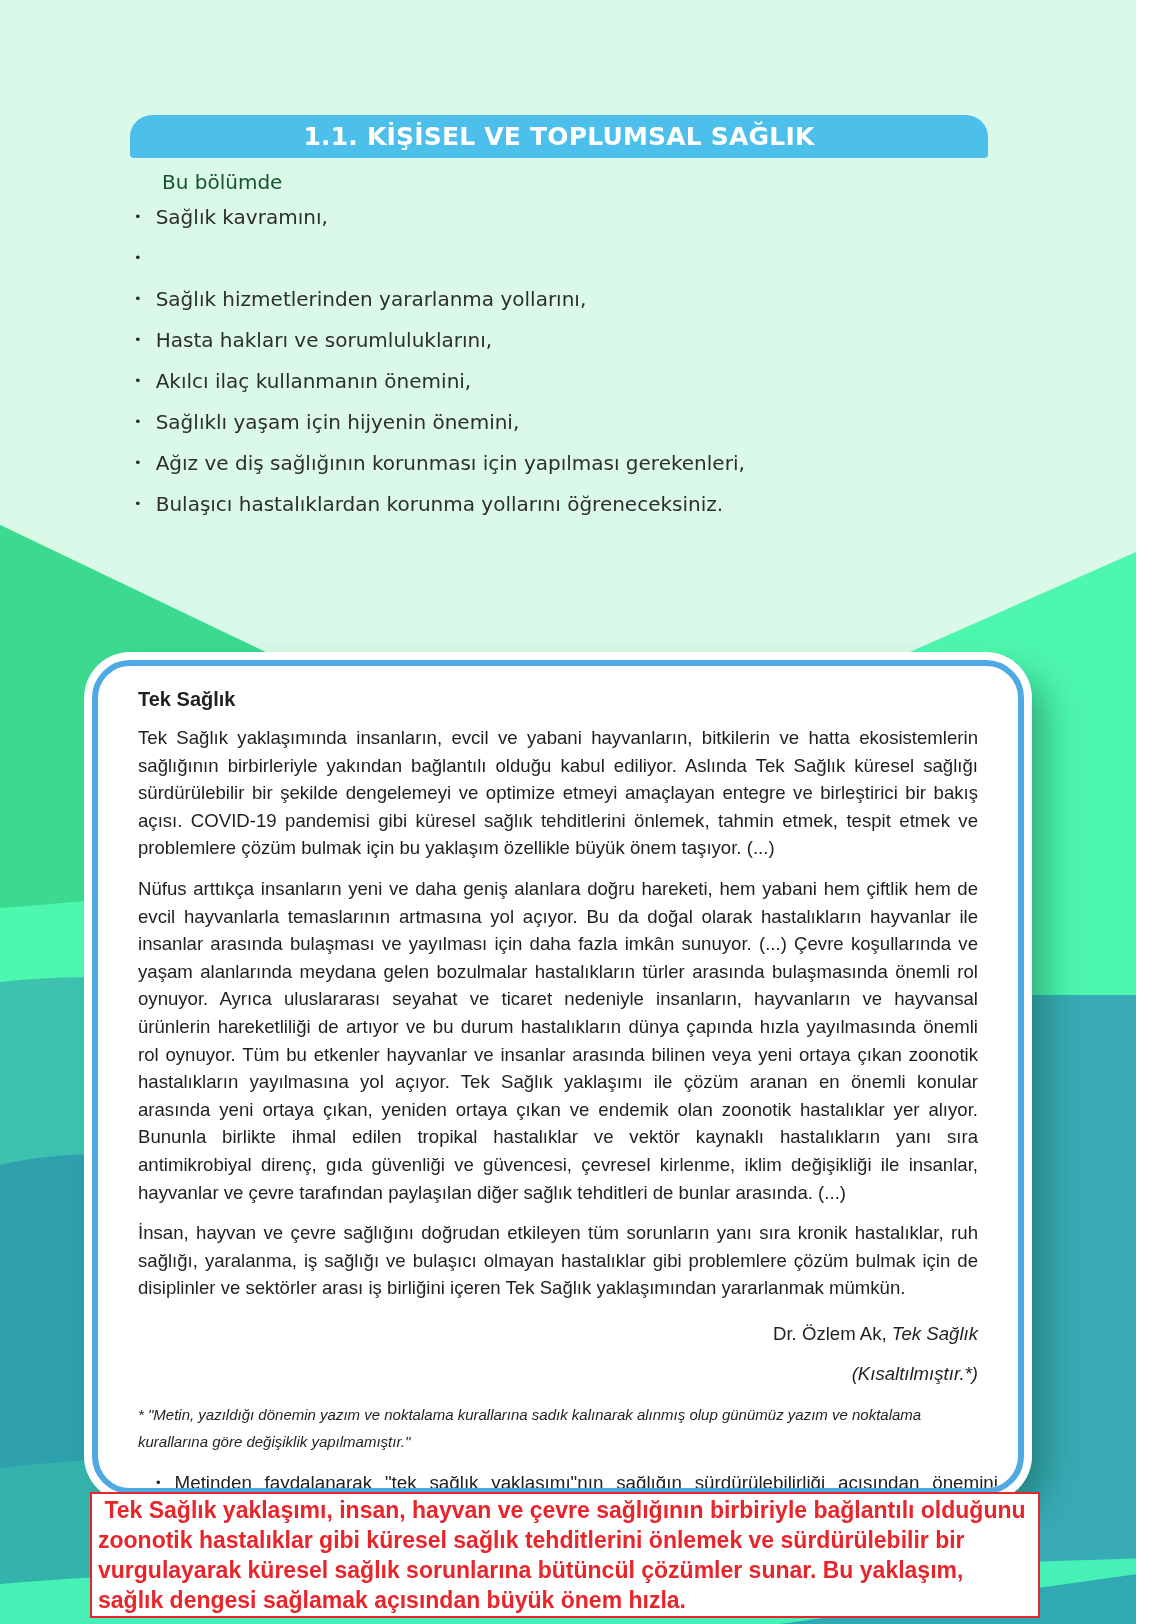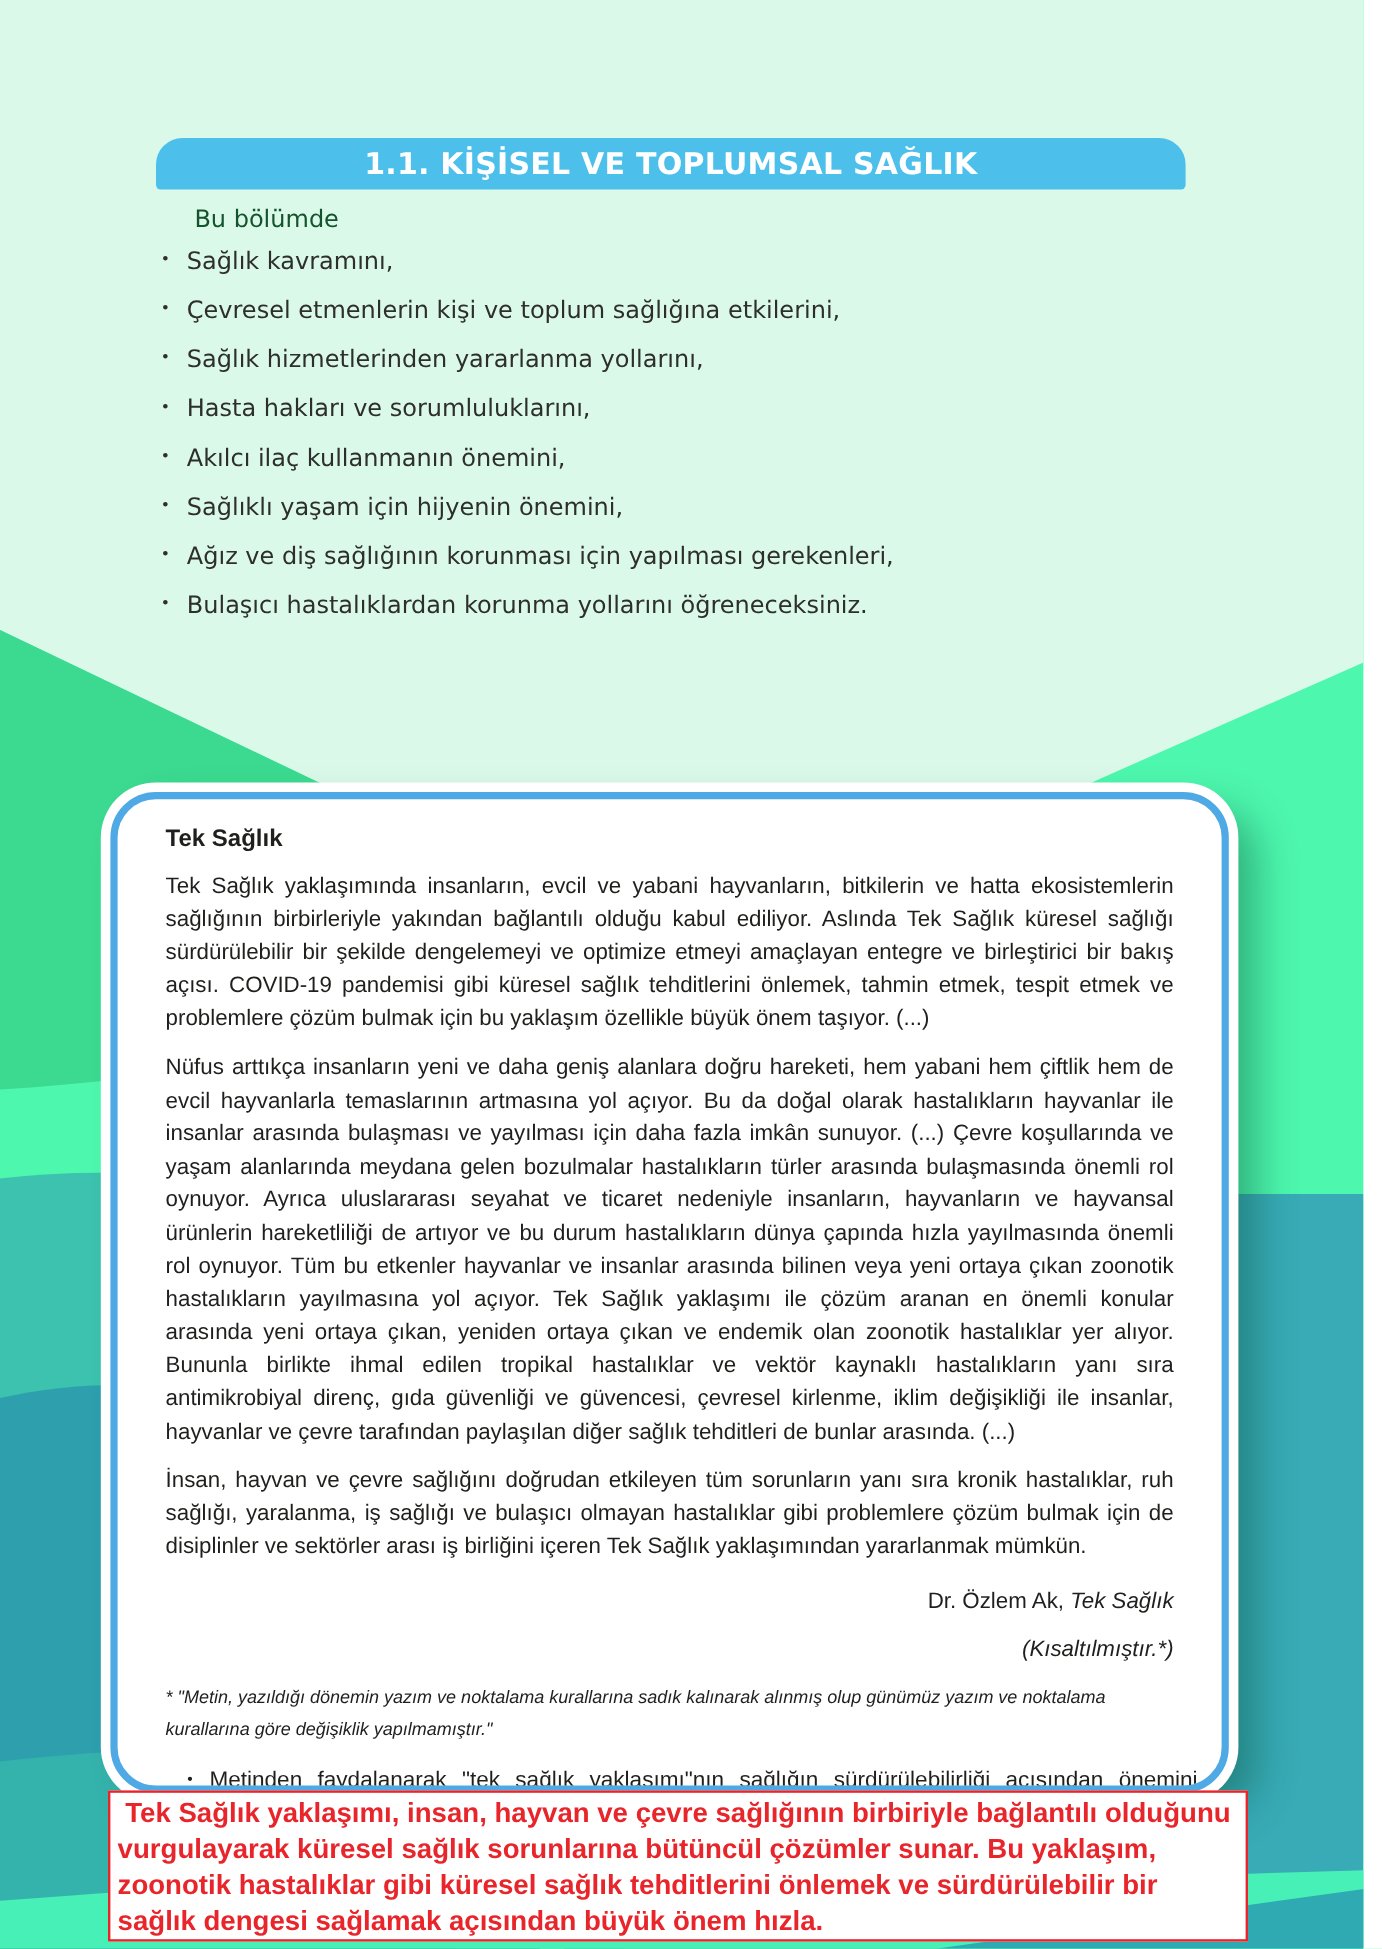--- a/index.html
+++ b/index.html
@@ -121,21 +121,20 @@
 
   <div class="intro-lead">Bu bölümde</div>
 
   <div class="bullet-list">
     <div class="bullet-item">
       <span class="dot">•</span>
       <span>Sağlık kavramını,</span>
     </div>
     <div class="bullet-item">
       <span class="dot">•</span>
-      <span>Çevresel etmenlerin kişi ve toplum sağlığına etkilerini,</span>
     </div>
     <div class="bullet-item">
       <span class="dot">•</span>
       <span>Sağlık hizmetlerinden yararlanma yollarını,</span>
     </div>
     <div class="bullet-item">
       <span class="dot">•</span>
       <span>Hasta hakları ve sorumluluklarını,</span>
     </div>
     <div class="bullet-item">
@@ -170,18 +169,18 @@
     <div class="footnote">* "Metin, yazıldığı dönemin yazım ve noktalama kurallarına sadık kalınarak alınmış olup günümüz yazım ve noktalama kurallarına göre değişiklik yapılmamıştır."</div>
 
     <div class="question-row">
       <span class="dot">•</span>
       <span class="q-text">Metinden faydalanarak "tek sağlık yaklaşımı"nın sağlığın sürdürülebilirliği açısından önemini açıklayınız.</span>
     </div>
   </div>
 
   <div class="answer-box">
     <div class="answer-line"> Tek Sağlık yaklaşımı, insan, hayvan ve çevre sağlığının birbiriyle bağlantılı olduğunu</div>
+    <div class="answer-line">zoonotik hastalıklar gibi küresel sağlık tehditlerini önlemek ve sürdürülebilir bir</div>
     <div class="answer-line">vurgulayarak küresel sağlık sorunlarına bütüncül çözümler sunar. Bu yaklaşım,</div>
-    <div class="answer-line">zoonotik hastalıklar gibi küresel sağlık tehditlerini önlemek ve sürdürülebilir bir</div>
     <div class="answer-line">sağlık dengesi sağlamak açısından büyük önem hızla.</div>
   </div>
 
 </div>
 
 </body></html>

